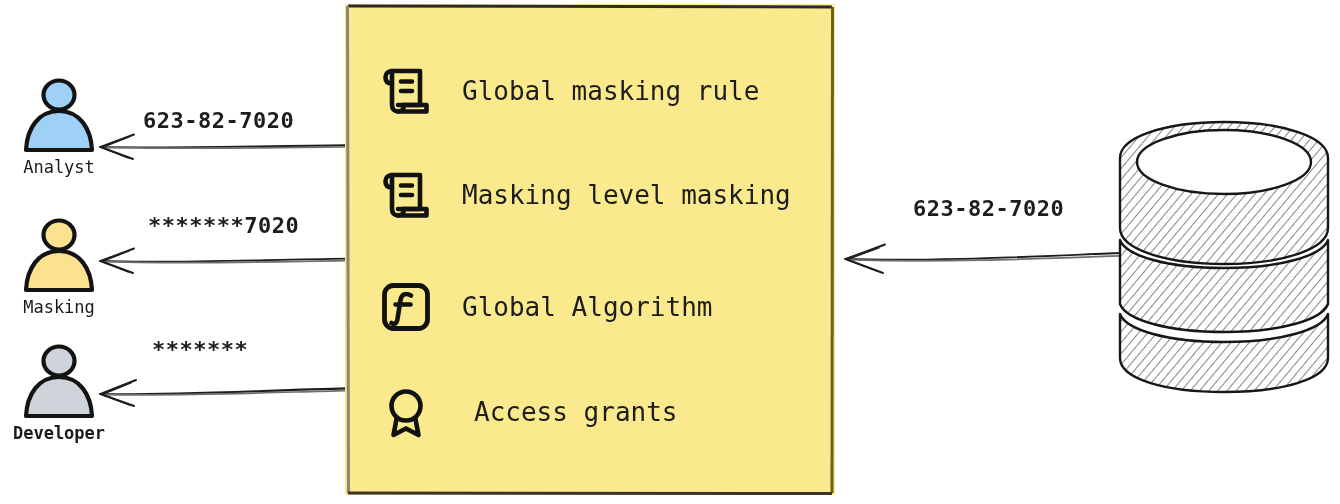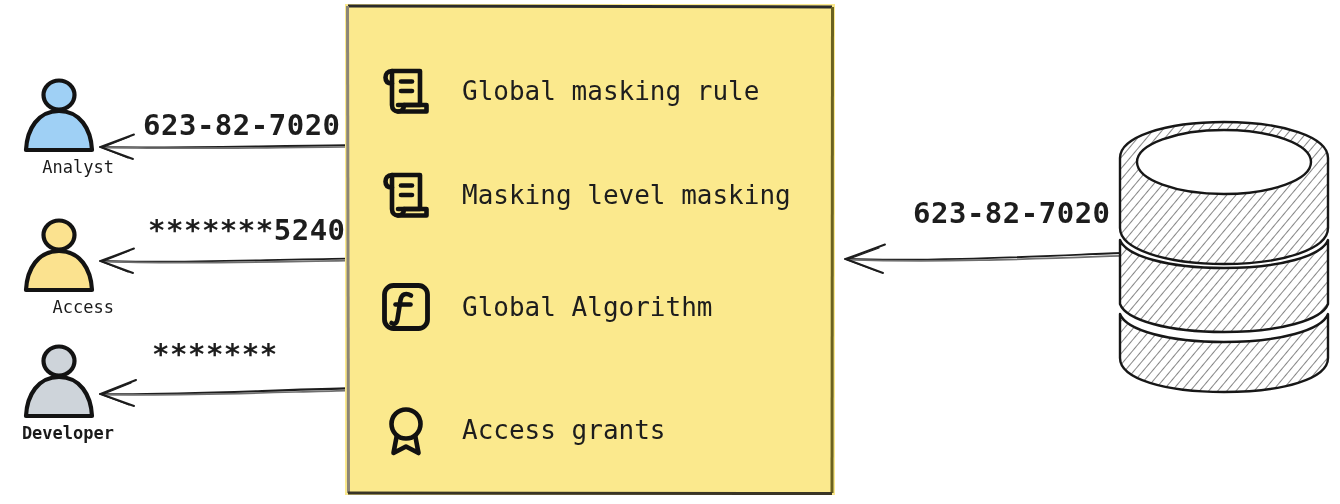--- a/index.html
+++ b/index.html
@@ -15,21 +15,21 @@
     width: 1340px;
     height: 504px;
     background: #ffffff;
     overflow: hidden;
   }
 
   
   .actor {
     position: absolute;
     width: 110px;
-    text-align: right;
+    text-align: center;
   }
   .actor .person {
     width: 86px;
     height: 78px;
     margin: 0 auto;
     display: block;
   }
   .actor .actor-label {
     font-family: "DejaVu Sans Mono", monospace;
     font-size: 17px;
@@ -42,21 +42,21 @@
   
   .arrow {
     position: absolute;
     height: 40px;
   }
   .arrow svg { display: block; overflow: visible; }
 
   .arrow-label {
     position: absolute;
     font-family: "DejaVu Sans Mono", monospace;
-    font-size: 29px;
+    font-size: 22px;
     font-weight: 700;
     color: #1d1d1d;
     letter-spacing: 0.5px;
     white-space: nowrap;
   }
 
   
   #policy-box {
     position: absolute;
     left: 345px;
@@ -129,24 +129,24 @@
       <path d="M2.5 19 L 36 6.5 M 2.5 19 L 35 31" fill="none" stroke="#1d1d1d" stroke-width="1.9" stroke-linecap="round"></path>
       <path d="M4 19.6 L 31 9 M 4 19.6 L 30 30" fill="none" stroke="#1d1d1d" stroke-width="1.3" stroke-linecap="round"></path>
     </svg>
   </div>
 
   <div class="actor" style="left:4px; top:218px;">
     <svg class="person" viewBox="0 0 86 78">
       <ellipse cx="43" cy="17" rx="15.5" ry="14.5" fill="#fbe28f" stroke="#131313" stroke-width="4.2"></ellipse>
       <path d="M43 33 C 22 33 11 51 10 72 L 76 72 C 75 51 64 33 43 33 Z" fill="#fbe28f" stroke="#131313" stroke-width="4.2" stroke-linejoin="round"></path>
     </svg>
-    <div class="actor-label">Access</div>
-  </div>
-
-  <div class="arrow-label" style="left:148px; top:213px;">*******5240</div>
+    <div class="actor-label">Masking</div>
+  </div>
+
+  <div class="arrow-label" style="left:148px; top:213px;">*******7020</div>
 
   <div class="arrow" style="left:98px; top:242px; width:250px;">
     <svg width="250" height="40" viewBox="0 0 250 40">
       <path d="M2 19 C 70 21.6, 160 17.8, 249 16.6" fill="none" stroke="#1d1d1d" stroke-width="1.9" stroke-linecap="round"></path>
       <path d="M5 19.4 C 80 22.4, 170 19.8, 248 18.6" fill="none" stroke="#6f6f6f" stroke-width="1.7" stroke-linecap="round"></path>
       <path d="M2.5 19 L 36 6.5 M 2.5 19 L 35 31" fill="none" stroke="#1d1d1d" stroke-width="1.9" stroke-linecap="round"></path>
       <path d="M4 19.6 L 31 9 M 4 19.6 L 30 30" fill="none" stroke="#1d1d1d" stroke-width="1.3" stroke-linecap="round"></path>
     </svg>
   </div>
 
@@ -209,21 +209,21 @@
 
       <div class="policy-item" style="top:273px;">
         <svg class="pi-icon" viewBox="0 0 56 56">
           <rect x="6.5" y="6.5" width="43" height="43" rx="9" ry="9" fill="none" stroke="#111111" stroke-width="4.8"></rect>
           <path d="M33 16.5 C 28 13.5 23.5 15 22.5 21 L 19.5 40 C 18.7 45 16 45.8 13.5 44" fill="none" stroke="#111111" stroke-width="4.6" stroke-linecap="round"></path>
           <path d="M17.5 25.5 H 32.5" fill="none" stroke="#111111" stroke-width="4.6" stroke-linecap="round"></path>
         </svg>
         <div class="pi-label">Global Algorithm</div>
       </div>
 
-      <div class="policy-item" style="top:396px;">
+      <div class="policy-item" style="top:378px;gap:12px;">
         <svg class="pi-icon" viewBox="0 0 56 56">
           <circle cx="28" cy="22" r="14.5" fill="none" stroke="#111111" stroke-width="4.6"></circle>
           <path d="M18.8 33.6 L 15.5 51 L 28 44.5 L 40.5 51 L 37.2 33.6" fill="none" stroke="#111111" stroke-width="4.6" stroke-linejoin="round" stroke-linecap="round"></path>
         </svg>
         <div class="pi-label">Access grants</div>
       </div>
 
     </div>
   </div>
 

